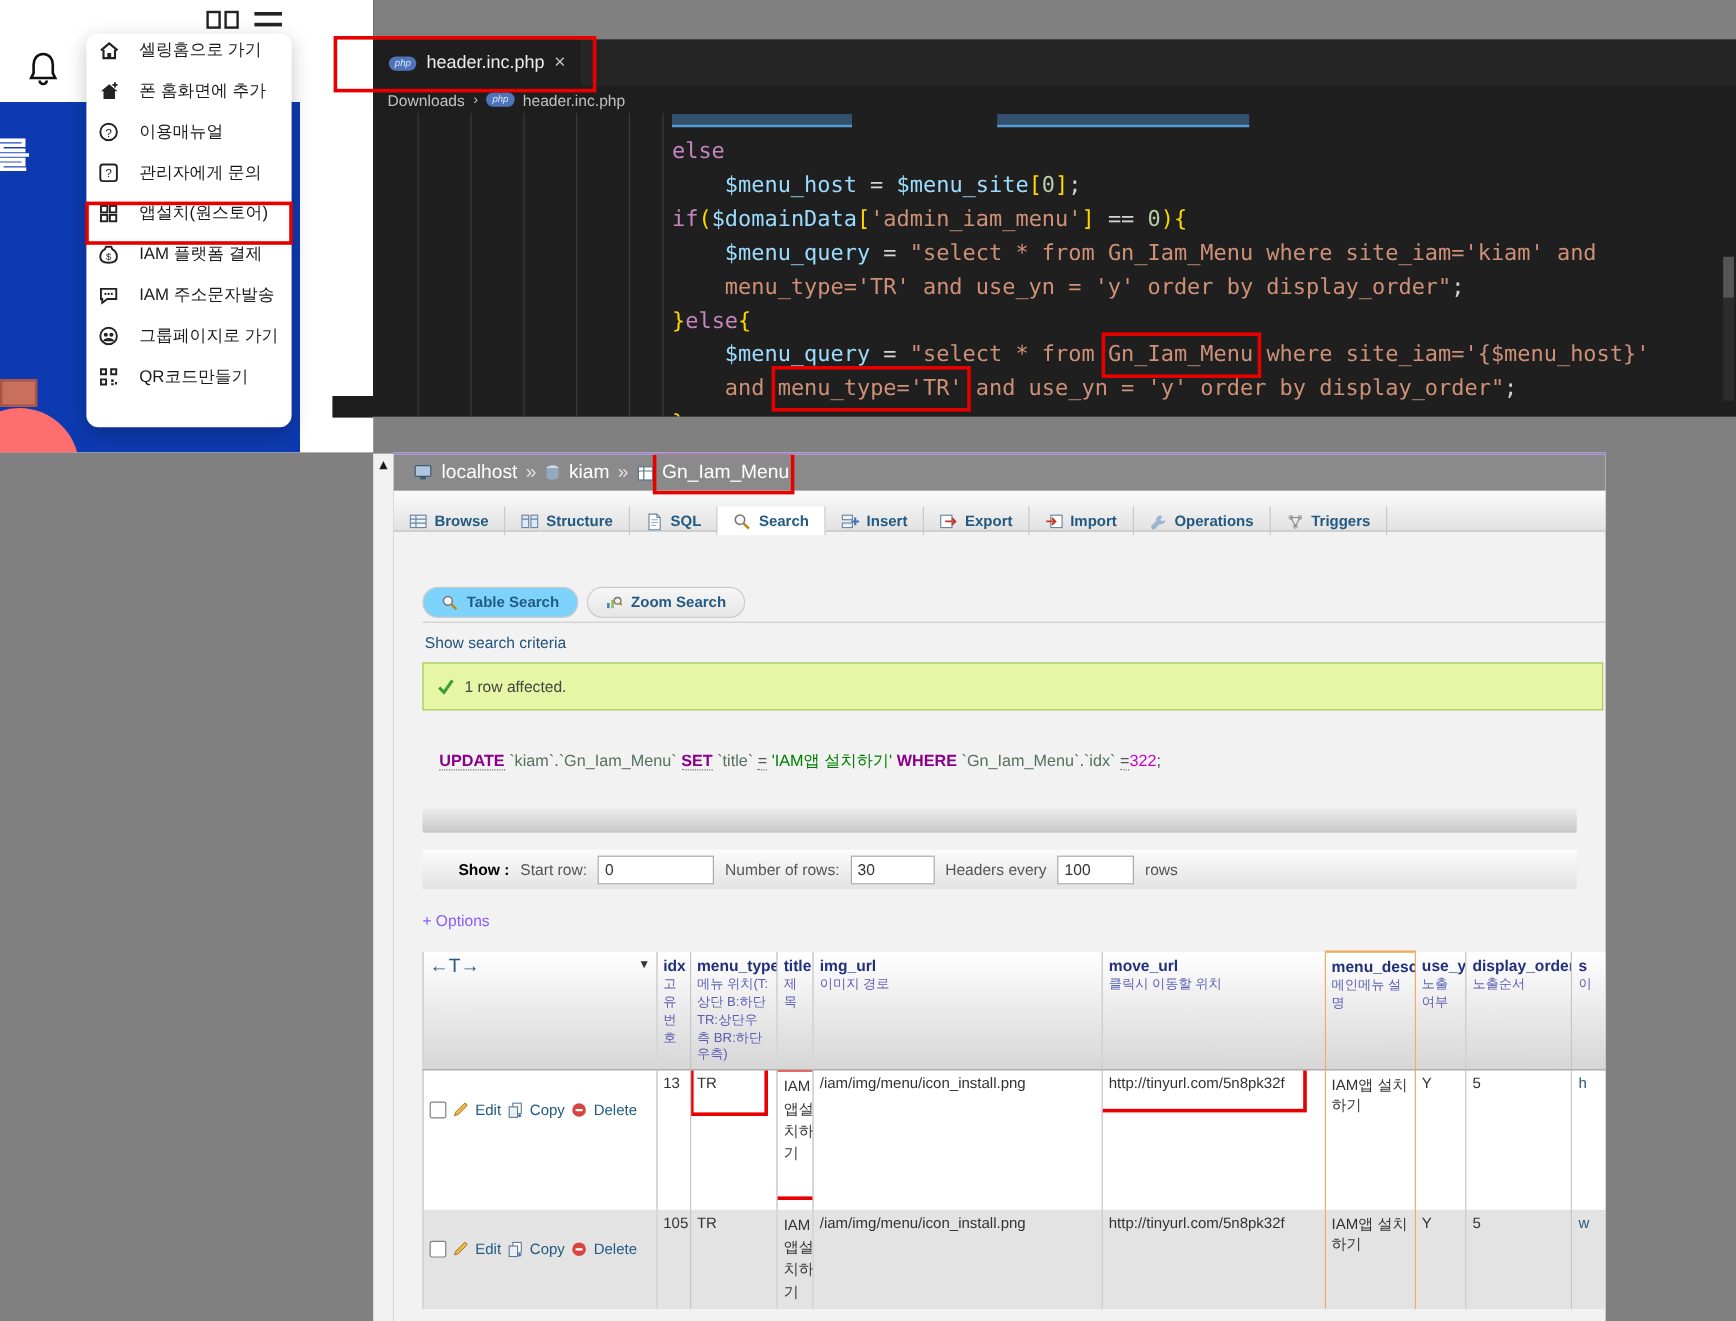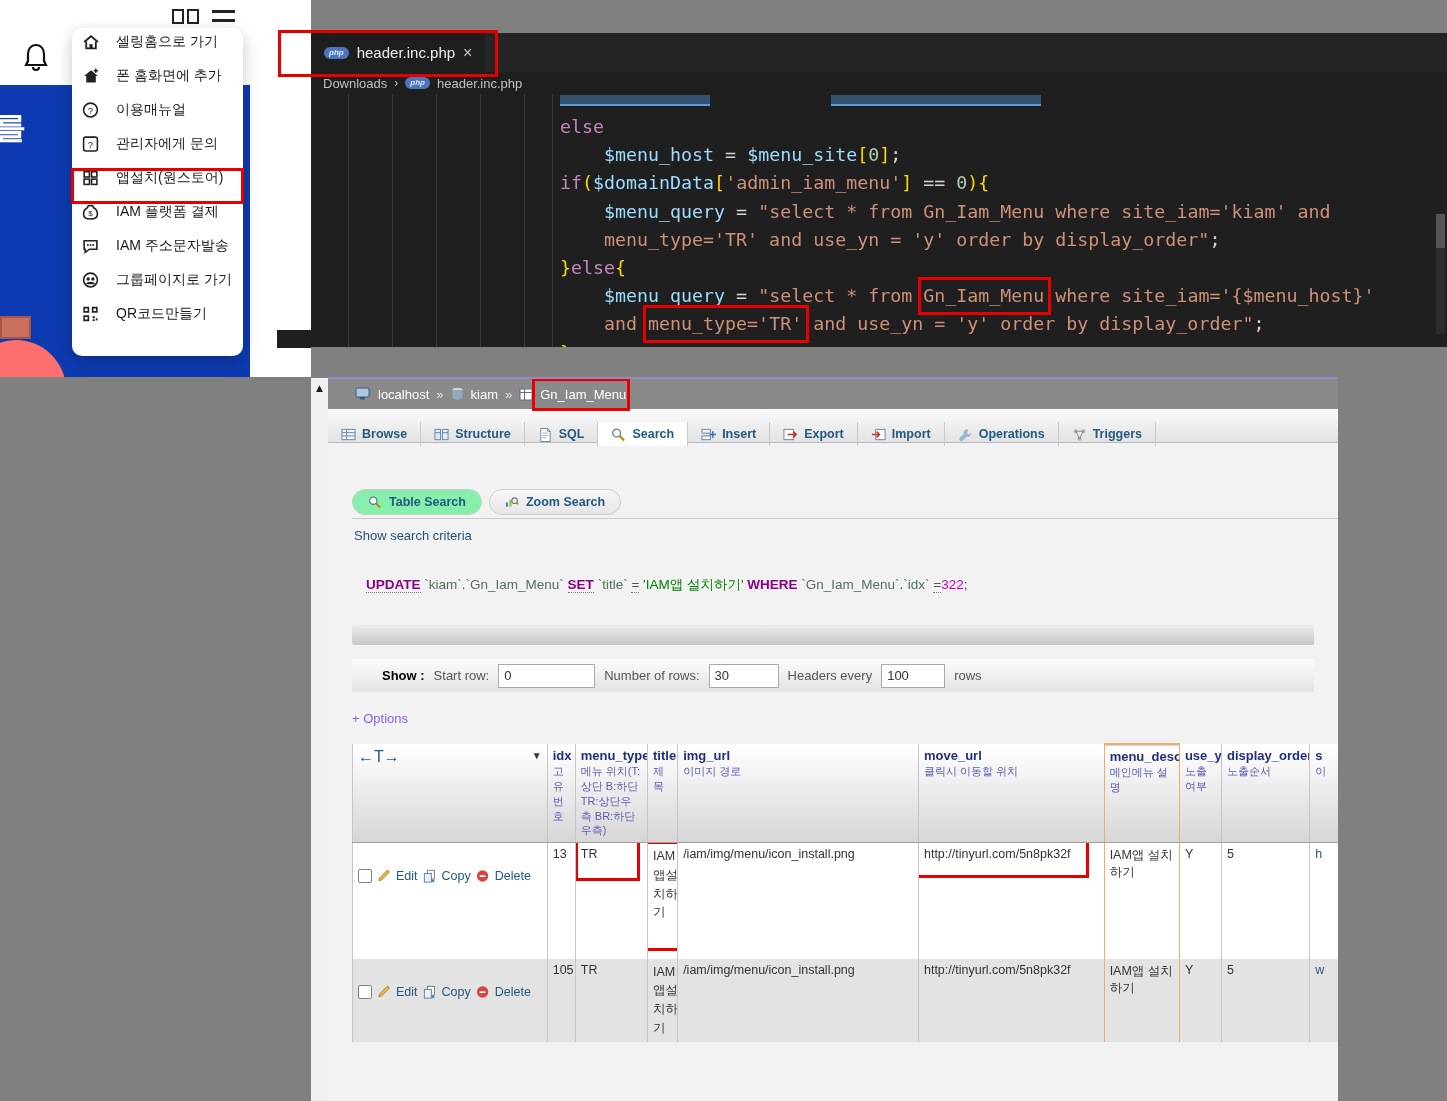--- a/index.html
+++ b/index.html
@@ -34,21 +34,21 @@
         box-shadow:0 5px 16px rgba(0,0,0,.22);padding:5px 0;z-index:5;}
   .m-item{display:flex;align-items:flex-start;gap:17px;height:34px;padding:0 10px;font-size:14px;color:#191919;cursor:pointer;}
   .m-item svg{flex:0 0 auto;}
 
   
   .vscode{position:absolute;left:311px;top:0;width:1136px;height:347px;background:#1f1f1f;}
   .vs-titlebar{height:33px;background:#808080;}
   .vs-tabbar{height:39px;background:#252526;display:flex;align-items:stretch;}
   .vs-tab{display:flex;align-items:center;gap:8px;padding:0 13px;background:#1e1e1e;color:#ececec;font-size:15px;}
   .vs-close{color:#c8c8c8;font-size:16px;cursor:pointer;}
-  .php-pill{background:#4f74b9;color:#dbe6ff;font-size:8px;font-style:italic;font-weight:bold;
+  .php-pill{background:#4f74b9;color:#dbe6ff;font-size:8px;font-style:italic;font-weight:normal;
             padding:2px 5px;border-radius:8px;line-height:1;}
   .vs-bread{height:22px;background:#1e1e1e;color:#c0c0c0;font-size:13px;display:flex;align-items:center;
             gap:7px;padding-left:12px;}
   .vs-bread .sep{color:#c0c0c0;font-size:12px;}
   .vs-editor{position:relative;height:253px;overflow:hidden;background:#1f1f1f;
              font-family:"DejaVu Sans Mono","Liberation Mono",monospace;font-size:18.3px;line-height:28.2px;}
   .guide{position:absolute;top:0;bottom:0;width:1px;background:#3a3a3a;}
   .code{position:absolute;left:249px;top:-9px;white-space:pre;}
   .cl{height:28.2px;}
   .tk-kw{color:#c586c0;} .tk-var{color:#9cdcfe;} .tk-op{color:#d4d4d4;}
@@ -60,31 +60,31 @@
 
   
   .strip{position:absolute;left:311px;top:378px;width:17px;height:723px;background:#f1f1f1;
          display:flex;justify-content:center;}
   .strip .arr{color:#1a1a1a;font-size:9px;margin-top:5px;font-family:"DejaVu Sans",sans-serif;}
 
   
   .pma{position:absolute;left:328px;top:377px;width:1010px;height:724px;background:#f2f2f2;
        border-top:2px solid #9d86c5;overflow:hidden;color:#444;font-size:12.5px;}
   .pma-bread{height:30px;background:#8a8a8a;color:#fff;display:flex;align-items:center;gap:7px;
-             padding-left:27px;font-size:13px;}
+             padding-left:17px;font-size:16px;}
   .pma-bread .gsep{color:#e3e3e3;}
   .pma-tabs{display:flex;background:linear-gradient(#fbfbfb,#e2e2e2);border-bottom:1px solid #b9b9b9;height:33px;}
   .pma-tab{display:flex;align-items:center;gap:6px;padding:12px 13px;border-right:1px solid #c9c9c9;
            color:#235a81;font-weight:bold;font-size:12.5px;cursor:pointer;margin-top:13px;}
   .pma-tab.active{background:#fff;}
   .subtab-row{margin:46px 0 0 24px;border-bottom:1px solid #ccc;padding-bottom:0;height:29px;}
   .subtab{display:inline-flex;align-items:center;gap:7px;padding:5px 15px;border:1px solid #ccc;
           border-radius:13px;background:linear-gradient(#f6f6f6,#e6e6e6);color:#235a81;font-weight:bold;
           font-size:12.5px;margin-right:7px;cursor:pointer;}
-  .subtab.active{background:#86efac;text-align:center;}
+  .subtab.active{background:#7dd3fc;text-align:center;}
   .criteria{margin:9px 0 0 26px;color:#23527c;font-size:13px;display:inline-block;cursor:pointer;}
   .alert{margin:9px 2px 0 24px;height:38px;background:#e7f6a4;border:1px solid #a9c95e;
          display:flex;align-items:center;gap:8px;padding-left:11px;color:#444;font-size:13px;}
   .sql{margin:32px 0 0 38px;font-size:13.5px;line-height:20px;white-space:pre-wrap;}
   .q-kwu{color:#8b008b;font-weight:bold;border-bottom:1px dotted #777;}
   .q-kw2{color:#8b008b;font-weight:bold;}
   .q-id{color:#55705f;} .q-str{color:#008000;} .q-num{color:#cc00cc;}
   .q-equ{color:#555;border-bottom:1px dotted #777;} .q-pl{color:#444;}
   .grayband{margin:30px 0 0 24px;width:962px;height:20px;background:linear-gradient(#ececec,#c7c7c7);border-radius:2px;}
   .showband{margin:14px 0 0 24px;width:962px;height:33px;background:linear-gradient(#fcfcfc,#e3e3e3);
@@ -404,20 +404,28 @@
               <rect x="5" y="5" width="2.5" height="8" fill="#9bbb59"></rect>
               <circle cx="11" cy="6" r="3.2" fill="none" stroke="#777" stroke-width="1.3"></circle>
               <line x1="13.2" y1="8.2" x2="15" y2="10" stroke="#b8860b" stroke-width="1.8"></line>
             </svg>
           </span>
           <span>Zoom Search</span>
         </div></div>
 
     <span class="criteria">Show search criteria</span>
 
+    <div class="alert">
+      <span class="icon">
+        <svg width="15" height="14" viewBox="0 0 15 14">
+            <path d="M2 8l4 4 7-10" stroke="#3a9e3a" stroke-width="2.6" fill="none"></path>
+          </svg>
+      </span>
+      <span>1 row affected.</span>
+    </div>
 
     <div class="sql" id="sqlQuery"><span class="q-kwu">UPDATE</span><span class="q-pl"> </span><span class="q-id">`kiam`</span><span class="q-pl">.</span><span class="q-id">`Gn_Iam_Menu`</span><span class="q-pl"> </span><span class="q-kwu">SET</span><span class="q-pl"> </span><span class="q-id">`title`</span><span class="q-pl"> </span><span class="q-equ">=</span><span class="q-pl"> </span><span class="q-str">'IAM앱 설치하기'</span><span class="q-pl"> </span><span class="q-kw2">WHERE</span><span class="q-pl"> </span><span class="q-id">`Gn_Iam_Menu`</span><span class="q-pl">.</span><span class="q-id">`idx`</span><span class="q-pl"> </span><span class="q-equ">=</span><span class="q-num">322</span><span class="q-pl">;</span></div>
 
     <div class="grayband"></div>
 
     <div class="showband">
       <b>Show :</b>
       <span>Start row:</span>
       <input class="in-start" value="0" style="">
       <span>Number of rows:</span>

